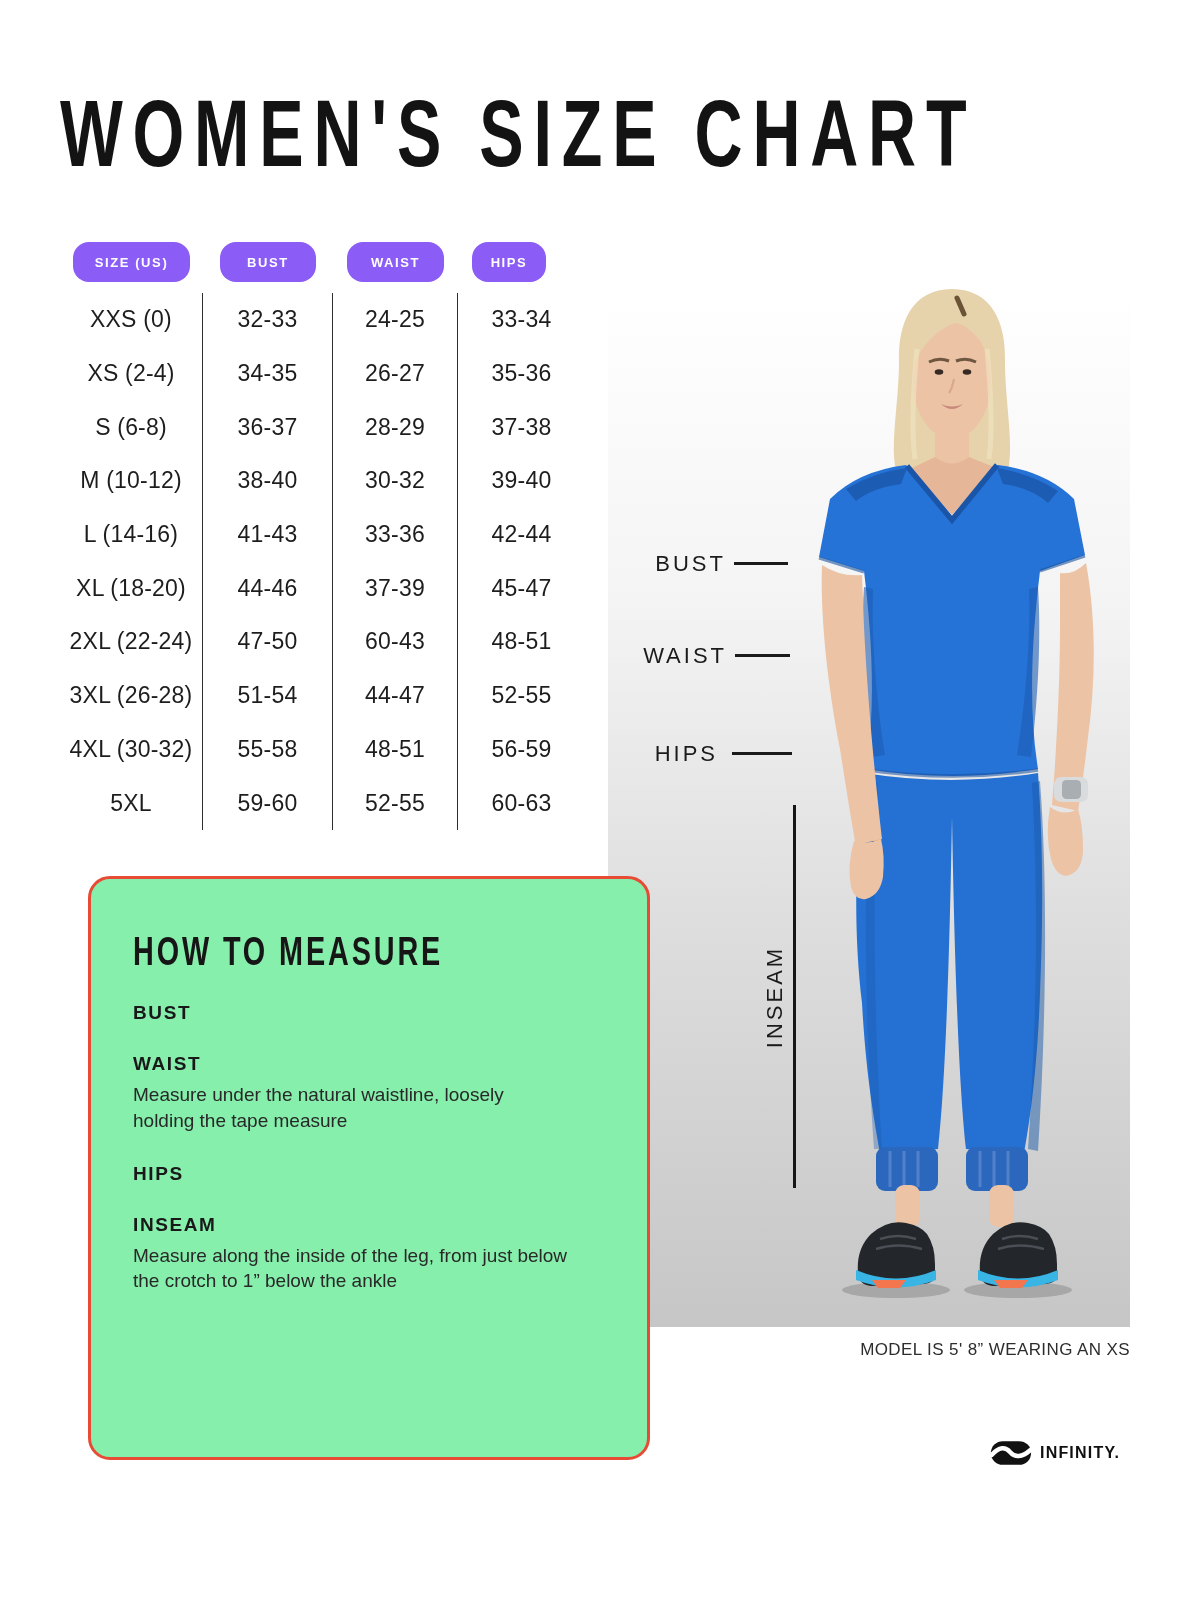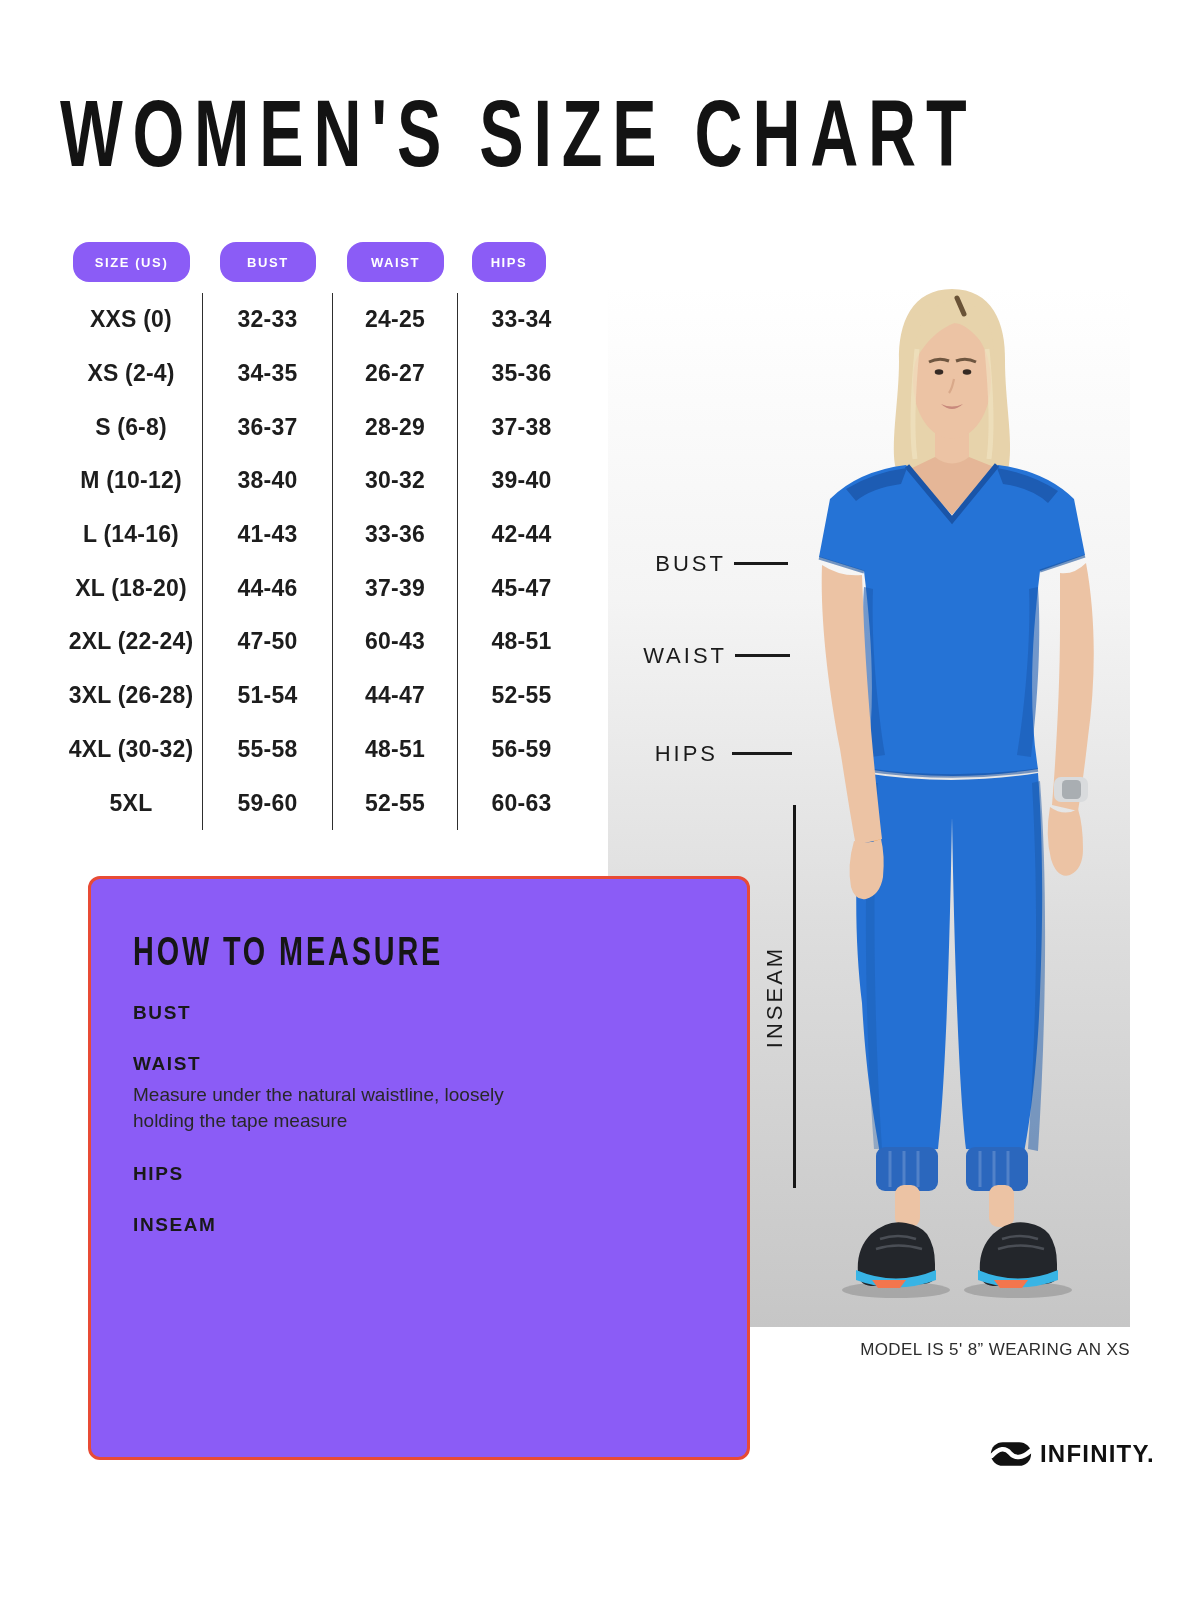--- a/index.html
+++ b/index.html
@@ -11,31 +11,31 @@
     transform:scaleX(.70);transform-origin:left top;}
 
   .pill{position:absolute;top:242px;height:40px;border-radius:16px;background:#8b5cf6;color:#fff;
     font-size:13px;font-weight:700;letter-spacing:1.6px;display:flex;align-items:center;justify-content:center;}
   .pill-size{left:73px;width:117px;}
   .pill-bust{left:220px;width:96px;}
   .pill-waist{left:347px;width:97px;}
   .pill-hips{left:472px;width:74px;}
 
   .table{position:absolute;left:60px;top:293px;width:525px;display:grid;
-    grid-template-columns:143px 130px 125px 127px;grid-auto-rows:53.7px;font-weight:bold;}
+    grid-template-columns:143px 130px 125px 127px;grid-auto-rows:53.7px;}
   .trow{display:contents;}
   .cell{display:flex;align-items:center;justify-content:center;font-size:23px;color:#1d1d1d;letter-spacing:.2px;}
   .cell.b{border-right:1.6px solid #2e2e2e;}
 
   .photo{position:absolute;left:608px;top:287px;width:522px;height:1040px;z-index:1;overflow:hidden;
     background:linear-gradient(180deg,#ffffff 0%,#f4f4f4 30%,#dddddd 62%,#c6c6c6 100%);}
   .photo svg{position:absolute;left:0;top:0;}
 
-  .measure-box{position:absolute;left:88px;top:876px;width:662px;height:584px;background:#8b5cf6;
-    border:3px solid #E84B35;border-radius:12px;z-index:5;box-sizing:border-box;padding:50px 38px 0 42px;}
+  .measure-box{position:absolute;left:88px;top:876px;width:562px;height:584px;background:#86efac;
+    border:3px solid #E84B35;border-radius:22px;z-index:5;box-sizing:border-box;padding:50px 38px 0 42px;}
   .measure-box h2{margin:0;font-size:40px;font-weight:700;letter-spacing:4px;color:#161616;line-height:1.1;
     white-space:nowrap;transform:scaleX(.72);transform-origin:left;}
   .msec h3{margin:29px 0 0;font-size:19px;font-weight:700;letter-spacing:1.6px;color:#191919;}
   .msec p{margin:7px 0 0;font-size:19px;line-height:1.36;color:#282828;max-width:435px;}
 
   .mlabel{position:absolute;font-size:22px;letter-spacing:3px;color:#1b1b1b;z-index:6;text-align:right;}
   .lbl-bust{left:600px;top:551px;width:126px;}
   .lbl-waist{left:600px;top:643px;width:127px;}
   .lbl-hips{left:600px;top:741px;width:118px;}
   .mline{position:absolute;height:2.5px;background:#1b1b1b;z-index:6;}
@@ -43,21 +43,21 @@
   .line-waist{left:735px;top:654px;width:55px;}
   .line-hips{left:732px;top:752px;width:60px;}
   .inseam-line{position:absolute;left:793px;top:805px;width:2.5px;height:383px;background:#161616;z-index:6;}
   .lbl-inseam{position:absolute;left:675px;top:984px;width:200px;text-align:center;font-size:22px;
     letter-spacing:3px;color:#1b1b1b;transform:rotate(-90deg);z-index:6;}
 
   .caption{position:absolute;left:730px;top:1340px;width:400px;text-align:right;font-size:17px;
     letter-spacing:.4px;color:#2d2d2d;z-index:6;}
 
   .logo{position:absolute;left:990px;top:1440px;display:flex;align-items:center;gap:8px;z-index:6;}
-  .logo .word{font-size:24px;font-weight:800;letter-spacing:1.2px;color:#101010;}
+  .logo .word{font-size:16px;font-weight:800;letter-spacing:1.2px;color:#101010;}
 </style>
 </head>
 <body>
 
 <div class="page">
 
   <h1 class="title">WOMEN'S SIZE CHART</h1>
 
   <div class="pill pill-size">SIZE (US)</div>
   <div class="pill pill-bust">BUST</div>
@@ -222,20 +222,21 @@
       <h3>WAIST</h3>
       <p>Measure under the natural waistline, loosely holding the tape measure</p>
     </div>
 
     <div class="msec">
       <h3>HIPS</h3>
     </div>
 
     <div class="msec">
       <h3>INSEAM</h3>
+      <p>Measure along the inside of the leg, from just below the crotch to 1” below the ankle</p>
     </div>
   </div>
   </div>
 
   <div class="caption">MODEL IS 5' 8” WEARING AN XS</div>
 
   <div class="logo">
     <svg width="42" height="26" viewBox="0 0 46 28">
       <rect x="1" y="1" width="44" height="26" rx="13" fill="#111"></rect>
       <path d="M2 16 C 10 7 17 7 22 13 C 27 19 35 19 44 11" stroke="#fff" stroke-width="5" fill="none" stroke-linecap="round"></path>

